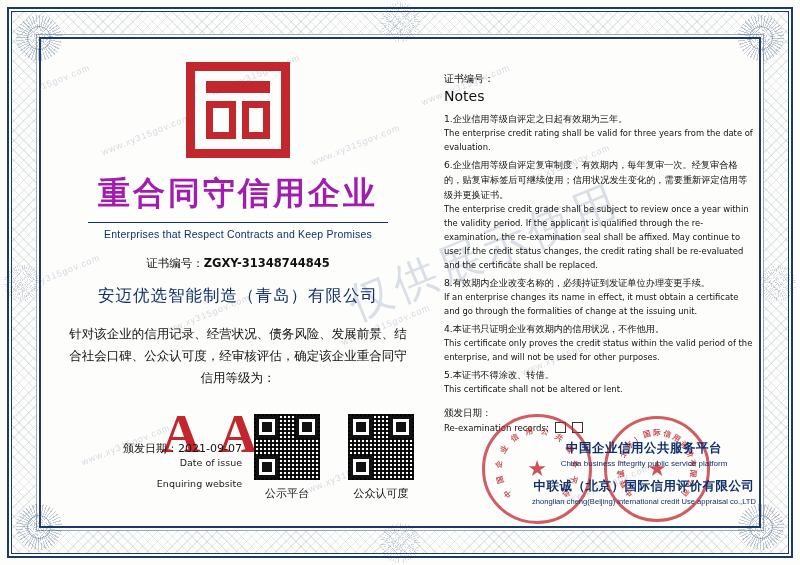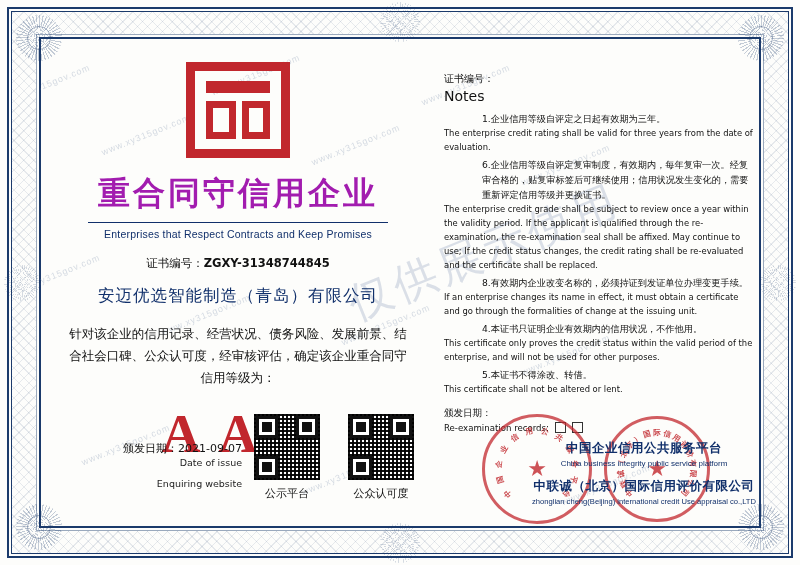--- a/index.html
+++ b/index.html
@@ -279,21 +279,21 @@
     left: 400px;
     top: 30px;
     width: 310px;
     font-size: 8.6px;
     line-height: 14.5px;
     color: #111;
     font-family: "DejaVu Sans", sans-serif;
   }
   .right-col .head-cn { font-size: 10px; margin-bottom: 2px; }
   .right-col .head-en { font-size: 14px; margin-bottom: 8px; }
-  .note-cn { font-size: 9.2px; line-height: 15px; margin-left: 38px; }
+  .note-cn { font-size: 9.2px; line-height: 15px; }
   .note-en { font-size: 8.4px; line-height: 14px; margin-bottom: 3px; }
   .reexam {
     margin-top: 10px;
   }
   .reexam .cn { font-size: 9.5px; }
   .reexam-row {
     display: flex;
     align-items: center;
     gap: 6px;
     font-size: 8.6px;

